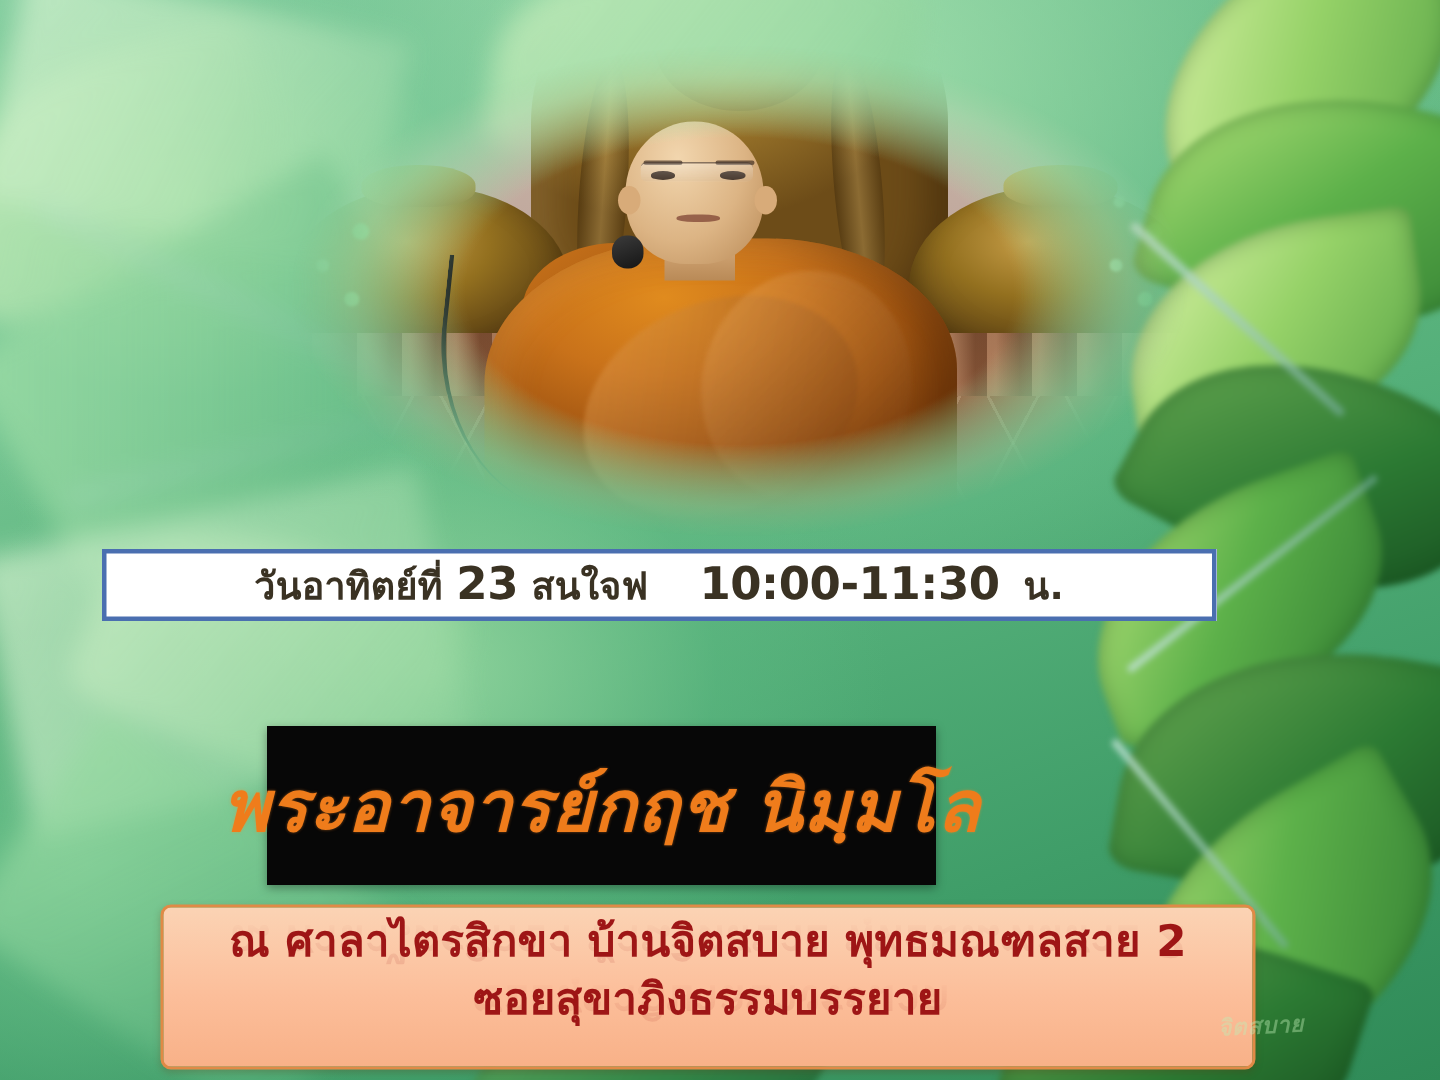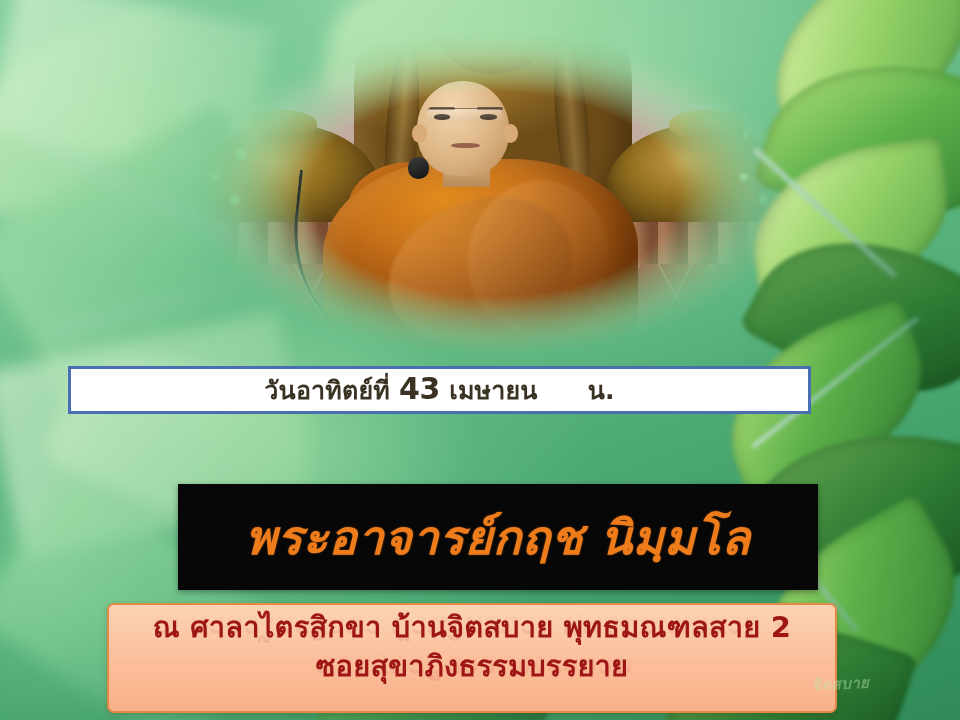--- a/index.html
+++ b/index.html
@@ -342,21 +342,21 @@
     color: #15202e;
     letter-spacing: 0.3px;
     text-shadow: 0 1px 1px rgba(255,255,255,0.25);
   }
 
   
   .name-banner {
     position: absolute;
     left: 178px;
     top: 484px;
-    width: 640px;
+    width: 446px;
     height: 106px;
     background: #070707;
     display: flex;
     align-items: center;
     justify-content: center;
     box-shadow: 0 2px 6px rgba(0,0,0,0.35);
   }
   .name-text {
     color: #ef7c1b;
     font-size: 47px;
@@ -490,26 +490,27 @@
       <div class="mic-head"></div>
       <div class="mic-cord"></div>
       <div class="photo-glow"></div>
     </div>
   </div>
 
   <div class="date-box">
     <div class="date-line">
       <span class="dt-thin">วันอาทิตย์ที่</span>
       <span class="dt-sp"></span>
-      <span class="dt-bold">43</span>
+      <span class="dt-bold">23</span>
       <span class="dt-sp"></span>
-      <span class="dt-thin">เมษายน</span>
+      <span class="dt-thin">สนใจฟ</span>
       <span class="dt-sp"></span>
       <span class="dt-sp"></span>
       <span class="dt-sp-wide"></span>
+      <span class="dt-bold">10:00-11:30</span>
       <span class="dt-sp-wide"></span>
       <span class="dt-thin">น.</span>
     </div>
   </div>
 
 
   <div class="name-banner">
     <div class="name-text">พระอาจารย์กฤช นิมฺมโล</div>
   </div>
 

